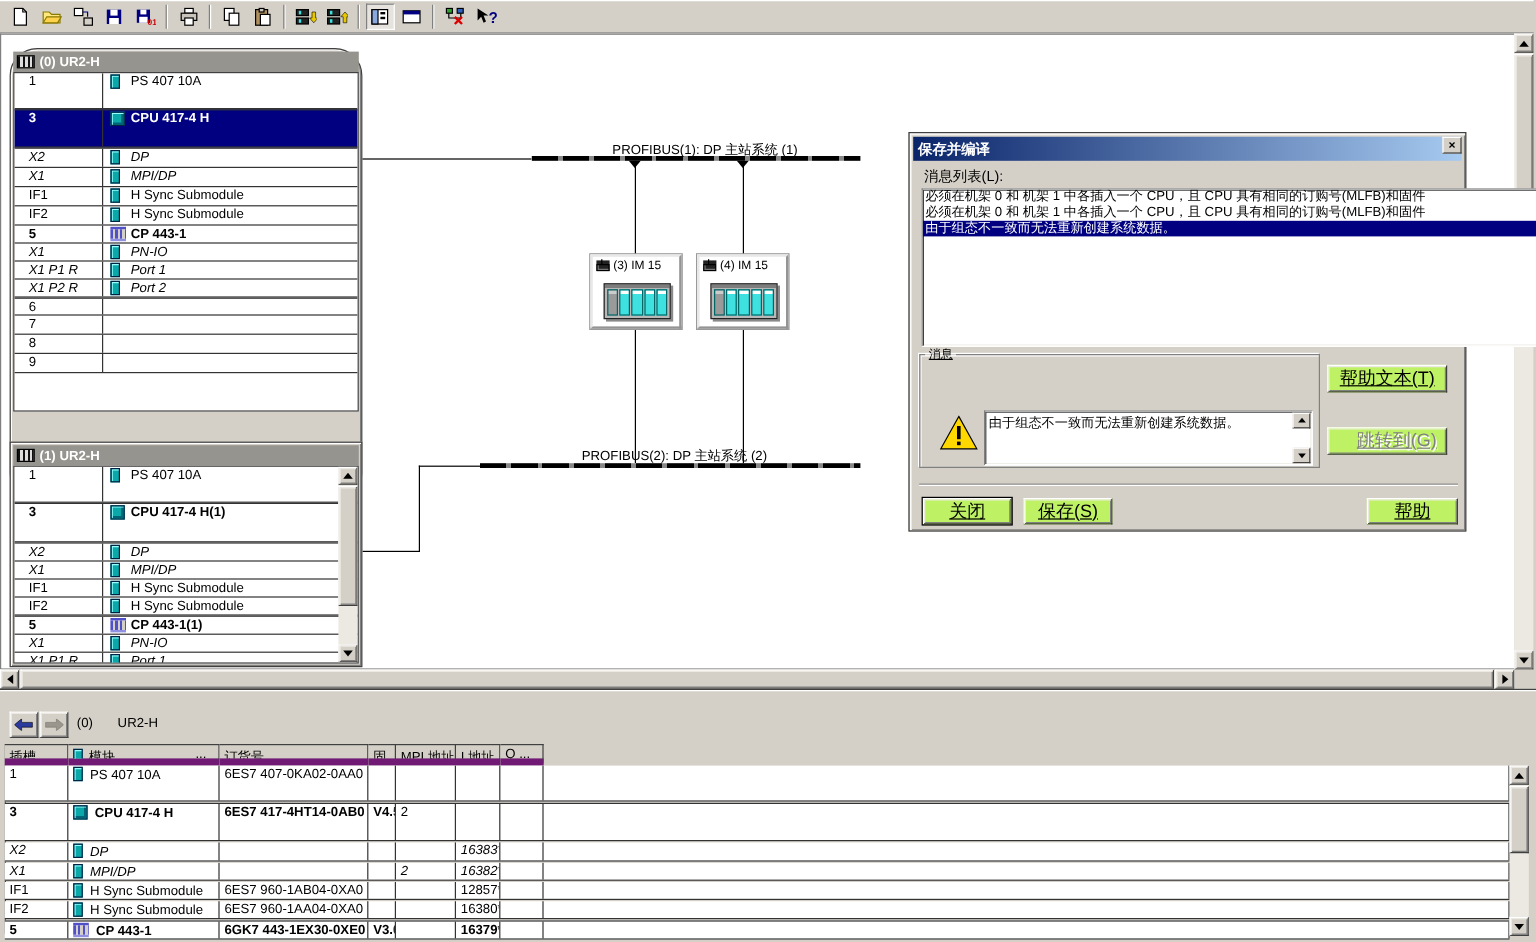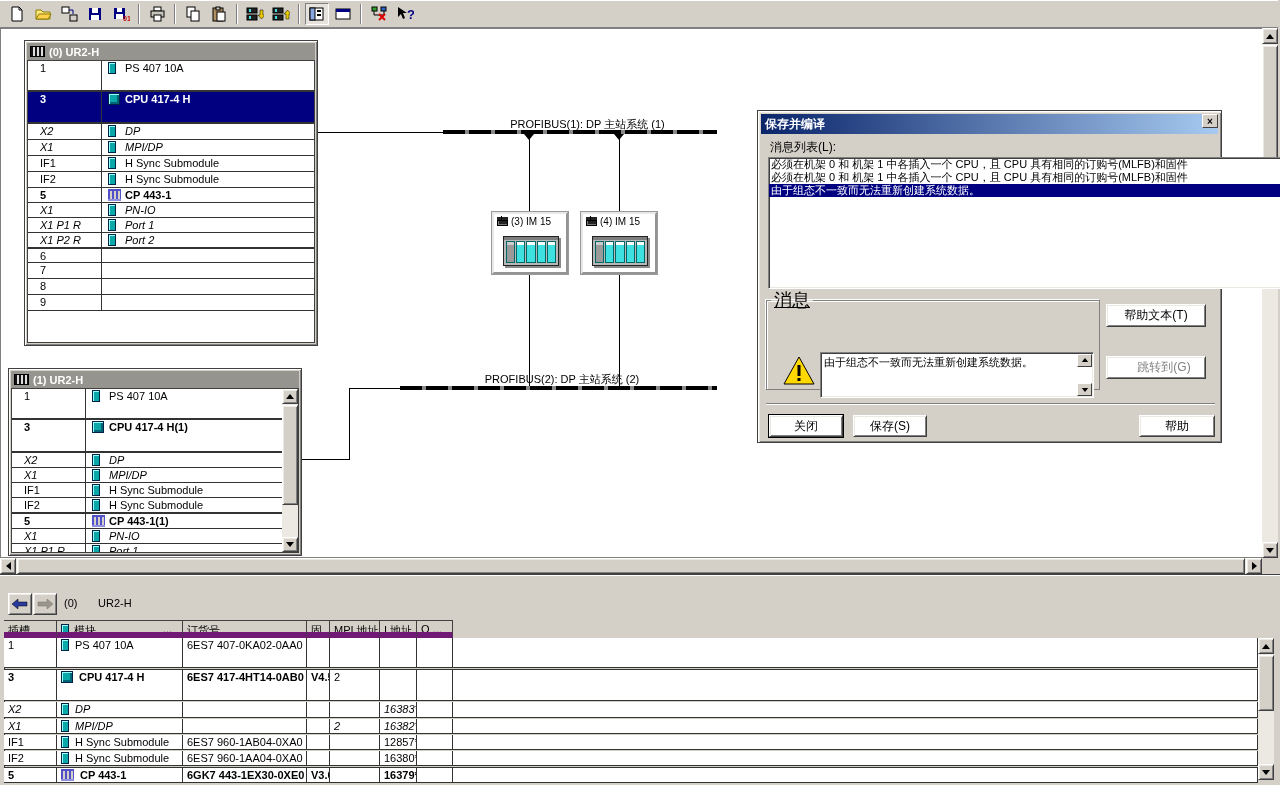--- a/index.html
+++ b/index.html
@@ -84,33 +84,33 @@
   #dlgclose { position:absolute; right:3px; top:3px; width:16px; height:14px; background:#d4d0c8;
               border:1px solid; border-color:#fff #404040 #404040 #fff; font-size:10px; font-weight:bold;
               display:flex; align-items:center; justify-content:center; color:#000; }
   .sunken { border:1px solid; border-color:#808080 #fff #fff #808080;
             box-shadow:inset 1px 1px #404040, inset -1px -1px #ece9e2; }
   #msglist { position:absolute; left:10px; top:46px; width:520px; height:132px; background:#fff; overflow:hidden; }
   .msgrow { height:13px; line-height:13px; font-size:11px; white-space:nowrap; overflow:hidden; padding-left:2px; }
   .msgrow.sel { background:#000080; color:#fff; }
   fieldset#msggroup { position:absolute; left:8px; top:177px; width:334px; height:102px;
               border:1px solid #808080; box-shadow:1px 1px 0 #fff inset, -1px -1px 0 #fff; }
-  fieldset#msggroup legend { font-size:18px; padding:0 3px; margin-left:4px;text-decoration:underline; }
+  fieldset#msggroup legend { font-size:10px; padding:0 3px; margin-left:4px;text-decoration:underline; }
   #msgfield { position:absolute; left:14px; top:12px; width:312px; height:18px; background:#d4d0c8;
               font-size:11px; line-height:16px; padding-left:3px; white-space:nowrap; overflow:hidden; }
   #warnicon { position:absolute; left:16px; top:44px; }
   #detailbox { position:absolute; left:53px; top:40px; width:274px; height:46px; background:#fff;
                font-size:11px; padding:2px 18px 2px 3px; }
   .spin { position:absolute; width:15px; height:13px; background:#d4d0c8; border:1px solid;
           border-color:#fff #404040 #404040 #fff; display:flex; align-items:center; justify-content:center; }
   .spin .tri-u { border-bottom-color:#000; transform:scale(.8); }
   .spin .tri-d { border-top-color:#000; transform:scale(.8); }
-  .btn { position:absolute; height:22px; background:#ffffff; border:1px solid;
+  .btn { position:absolute; height:22px; background:#bef264; border:1px solid;
          border-color:#fff #404040 #404040 #fff; box-shadow:inset 1px 1px #ece9e2, inset -1px -1px #808080;
-         font-size:12px; display:flex; align-items:center; justify-content:center; }
+         font-size:15px; display:flex; align-items:center; justify-content:center;text-decoration:underline; }
   .btn.default { outline:1px solid #000; }
   .btn.disabled { color:#808080; text-shadow:1px 1px #fff;padding-left:16px; }
   #dlgsep { position:absolute; left:8px; top:198px; width:449px; height:2px;
             border-top:1px solid #808080; border-bottom:1px solid #fff; }
 
   
   #splitter { position:absolute; left:0; top:574px; width:1280px; height:14px; background:#d4d0c8;
               border-top:1px solid #404040; box-shadow:inset 0 1px #fff; }
   #bpanel { position:absolute; left:0; top:588px; width:1280px; height:197px; background:#d4d0c8; }
   .navbtn { position:absolute; top:5px; width:24px; height:22px; background:#d4d0c8; border:1px solid;
@@ -299,21 +299,21 @@
 <div class="thin" style="left:529px;top:274px;width:1px;height:112px"></div>
 <div class="thin" style="left:619px;top:274px;width:1px;height:112px"></div>
 
 <div class="bus" style="left:400px;top:386px;width:317px"></div>
 <div class="buslabel" style="left:412px;top:372px;width:300px">PROFIBUS(2): DP 主站系统 (2)</div>
 <div class="thin" style="left:302px;top:459px;width:48px;height:1px"></div>
 <div class="thin" style="left:349px;top:388px;width:1px;height:72px"></div>
 <div class="thin" style="left:349px;top:388px;width:51px;height:1px"></div>
 
 <div id="racks">
-    <div class="rackwin" style="left: 24px; top: 40px; width: 294px; height: 306px;">
+    <div class="rackwin" style="left: 8px; top: 40px; width: 294px; height: 377px; border-radius: 23px;">
       <div class="rtitle">
         <span class="rackicon"></span>
         <span>(0) UR2-H</span>
       </div>
       <div class="rbody" style="height: 283px;">
         <div class="rrow" style="height: 30px;">
           <span class="slot">1</span>
           <span class="mic ic-module"></span>
           <span class="nm">PS 407 10A</span>
         </div>

